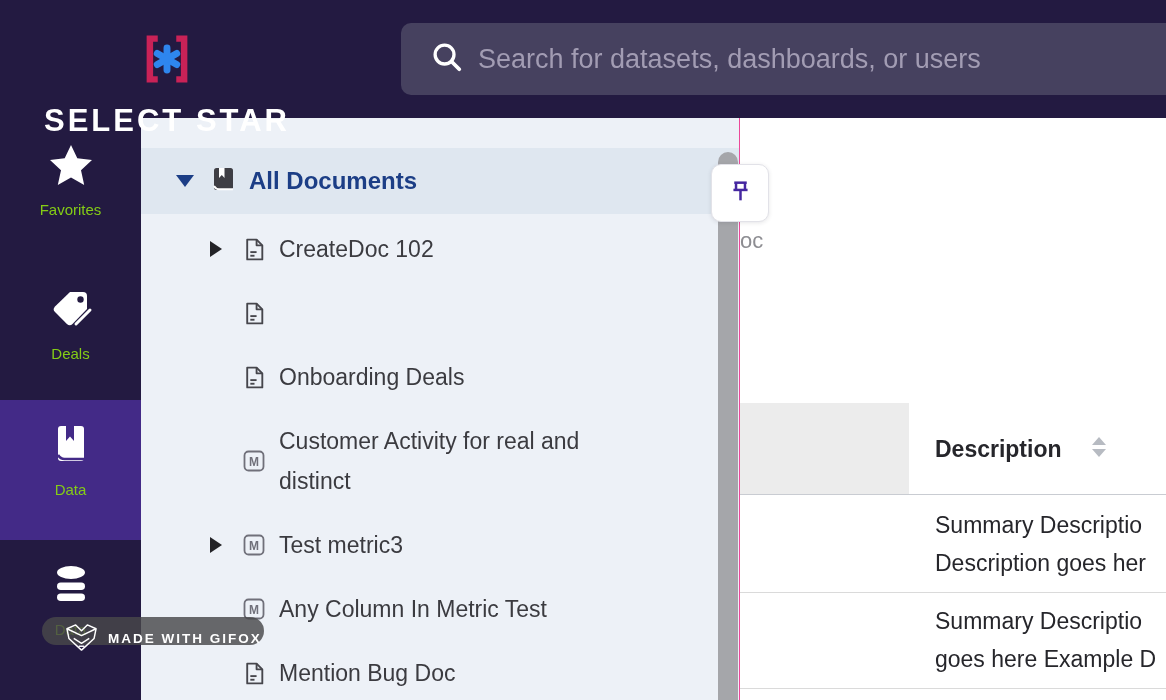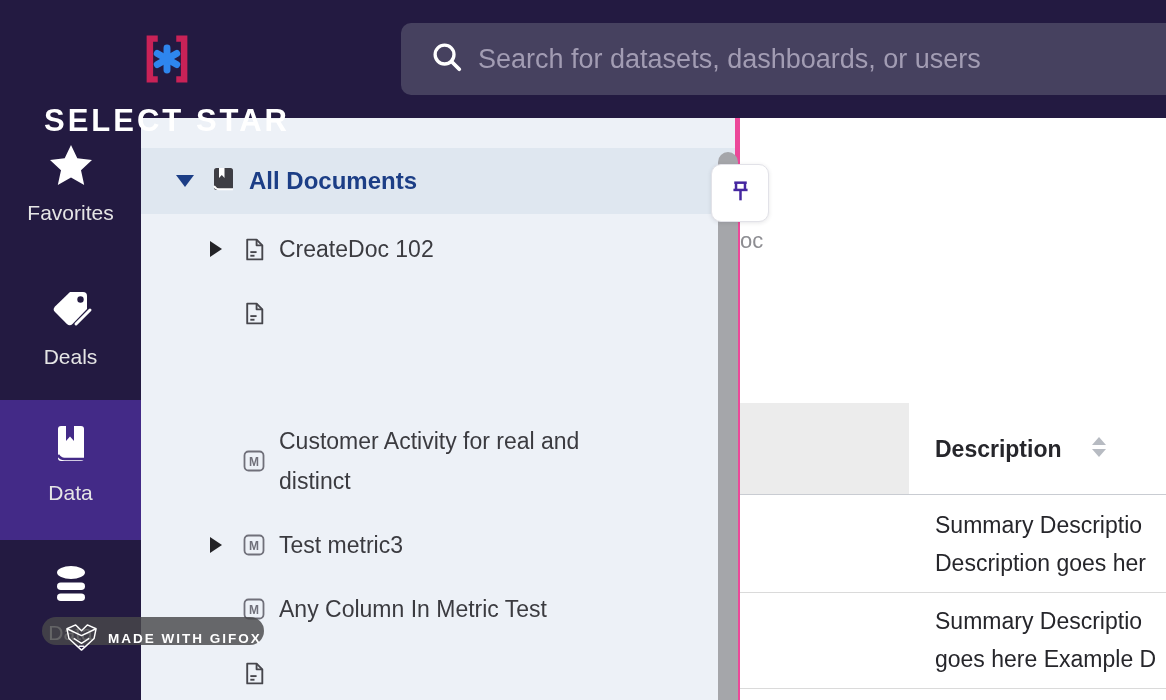--- a/index.html
+++ b/index.html
@@ -11,41 +11,41 @@
   .logo { position:absolute; left:44px; top:32px; display:flex; align-items:center; gap:13px;flex-direction:column; }
   .brand { color:#fff; font-size:31px; font-weight:700; letter-spacing:3px; white-space:nowrap; }
   .searchbox { position:absolute; left:401px; top:23px; width:790px; height:72px; background:#46415f; border-radius:10px; display:flex; align-items:center; padding-left:30px; }
   .searchbox svg { flex:none; }
   .search-input { background:transparent; border:none; outline:none; margin-left:14px; font-size:27px; color:#e8e5f0; width:640px; font-family:"Liberation Sans",sans-serif; }
   .search-input::placeholder { color:#a29cb3; opacity:1; }
 
   
   .sidebar { position:absolute; left:0; top:118px; width:141px; height:582px; background:#231a41; z-index:25; }
   .nav-item { position:absolute; left:0; width:141px; display:flex; flex-direction:column; align-items:center; gap:9px; color:#fff; cursor:pointer; }
-  .nav-label { font-size:21px; color:#e5e5e5; }
+  .nav-label { font-size:15px; color:#84cc16; }
   .nav-active-bg { position:absolute; left:0; top:282px; width:141px; height:140px; background:#432a87; }
 
   
   .watermark { position:absolute; left:42px; top:617px; height:28px; width:222px; border-radius:21px; background:rgba(72,72,74,0.82); z-index:50; display:flex; align-items:center; }
   .watermark .fox { position:absolute; left:22px; top:5px; }
   .watermark-label { position:absolute; left:66px; top:0; height:42px; display:flex; align-items:center; color:#fff; font-size:13.5px; font-weight:700; letter-spacing:2px; white-space:nowrap; }
 
   
   .main { position:absolute; left:141px; top:118px; width:1025px; height:582px; background:#fff; z-index:1; }
   .clipped-title { position:absolute; left:599px; top:110px; font-size:22px; color:#8d8d92; }
   .th-gray { position:absolute; left:590px; top:285px; width:178px; height:91px; background:#ececec; }
   .th-desc { position:absolute; left:794px; top:318px; display:flex; align-items:center; gap:30px; }
   .th-desc-label { font-size:23px; font-weight:700; color:#26262b; }
   .header-rule { position:absolute; left:590px; right:0; top:376px; height:1px; background:#c9ccd2; }
   .row-rule-1 { position:absolute; left:590px; right:0; top:474px; height:1px; background:#dadada; }
   .row-rule-2 { position:absolute; left:590px; right:0; top:570px; height:1px; background:#dadada; }
   .cell-line { position:absolute; left:794px; font-size:23px; color:#26262b; white-space:nowrap;text-align:center; }
 
   
-  .panel { position:absolute; left:141px; top:118px; width:599px; height:582px; background:#edf1f7; z-index:20; border-right:5px solid #ec4899; }
+  .panel { position:absolute; left:141px; top:118px; width:599px; height:582px; background:#edf1f7; z-index:20; border-right:1px solid #ec4899; }
   .root-row { position:absolute; left:0; top:30px; width:100%; height:66px; background:#dfe7f0; display:flex; align-items:center; cursor:pointer; }
   .caret-down { width:0; height:0; border-left:9px solid transparent; border-right:9px solid transparent; border-top:12px solid #1c3e86; margin-left:35px; }
   .root-book { margin-left:17px; }
   .root-label { margin-left:13px; font-size:24px; font-weight:700; color:#1c3e86; }
   .tree-row { position:absolute; left:0; width:100%; height:64px; display:flex; align-items:center; cursor:pointer; }
   .slot-exp { width:22px; margin-left:64px; flex:none; display:flex; justify-content:center; align-items:center; }
   .caret-right { width:0; height:0; border-top:8px solid transparent; border-bottom:8px solid transparent; border-left:12px solid #232327; }
   .tree-icon { flex:none; margin-left:14px; width:26px; display:flex; justify-content:center; }
   .tree-label { margin-left:12px; font-size:23px; color:#3b3b40; line-height:40px; max-width:370px; }
   .scrollbar { position:absolute; left:577px; top:34px; width:20px; bottom:0; background:#a5a6aa; border-radius:10px 10px 0 0; }
@@ -111,20 +111,32 @@
     <span class="tree-icon">
       <svg width="25" height="25" viewBox="0 0 24 24" fill="none" stroke="#46464c" stroke-width="1.8" stroke-linejoin="round">
         <path d="M5 2.5 h9 l5.5 5.5 v13.5 h-14.5 z"></path>
           <path d="M14 2.5 v5.5 h5.5"></path>
           <path d="M8 14.5 h6"></path>
           <path d="M8 18 h4"></path>
       </svg>
     </span>
   </div>
 
+  <div class="tree-row" style="top:227px">
+    <span class="slot-exp"></span>
+    <span class="tree-icon">
+      <svg width="25" height="25" viewBox="0 0 24 24" fill="none" stroke="#46464c" stroke-width="1.8" stroke-linejoin="round">
+        <path d="M5 2.5 h9 l5.5 5.5 v13.5 h-14.5 z"></path>
+          <path d="M14 2.5 v5.5 h5.5"></path>
+          <path d="M8 14.5 h6"></path>
+          <path d="M8 18 h4"></path>
+      </svg>
+    </span>
+    <span class="tree-label">Onboarding Deals</span>
+  </div>
 
   <div class="tree-row" style="top:291px; height:104px">
     <span class="slot-exp"></span>
     <span class="tree-icon">
       <svg width="24" height="24" viewBox="0 0 24 24">
         <rect x="2.5" y="2.5" width="19" height="19" rx="4" fill="none" stroke="#70707a" stroke-width="1.8"></rect>
         <text x="12" y="16.5" text-anchor="middle" font-size="12" font-weight="bold" fill="#70707a" font-family="Liberation Sans, sans-serif">M</text>
       </svg>
     </span>
     <span class="tree-label">Customer Activity for real and distinct</span>
@@ -157,20 +169,21 @@
   <div class="tree-row" style="top:523px">
     <span class="slot-exp"></span>
     <span class="tree-icon">
       <svg width="25" height="25" viewBox="0 0 24 24" fill="none" stroke="#46464c" stroke-width="1.8" stroke-linejoin="round">
         <path d="M5 2.5 h9 l5.5 5.5 v13.5 h-14.5 z"></path>
           <path d="M14 2.5 v5.5 h5.5"></path>
           <path d="M8 14.5 h6"></path>
           <path d="M8 18 h4"></path>
       </svg>
     </span>
+    <span class="tree-label">Mention Bug Doc</span>
   </div>
 
   <div class="scrollbar"></div>
 </div>
 
 <div class="pin-btn">
   <span>
     <svg width="27" height="27" viewBox="0 0 26 26" fill="none" stroke="#4527a0" stroke-width="2.4">
       <path d="M7 4.5 H19"></path>
         <path d="M8.7 4.5 V11.3"></path>

